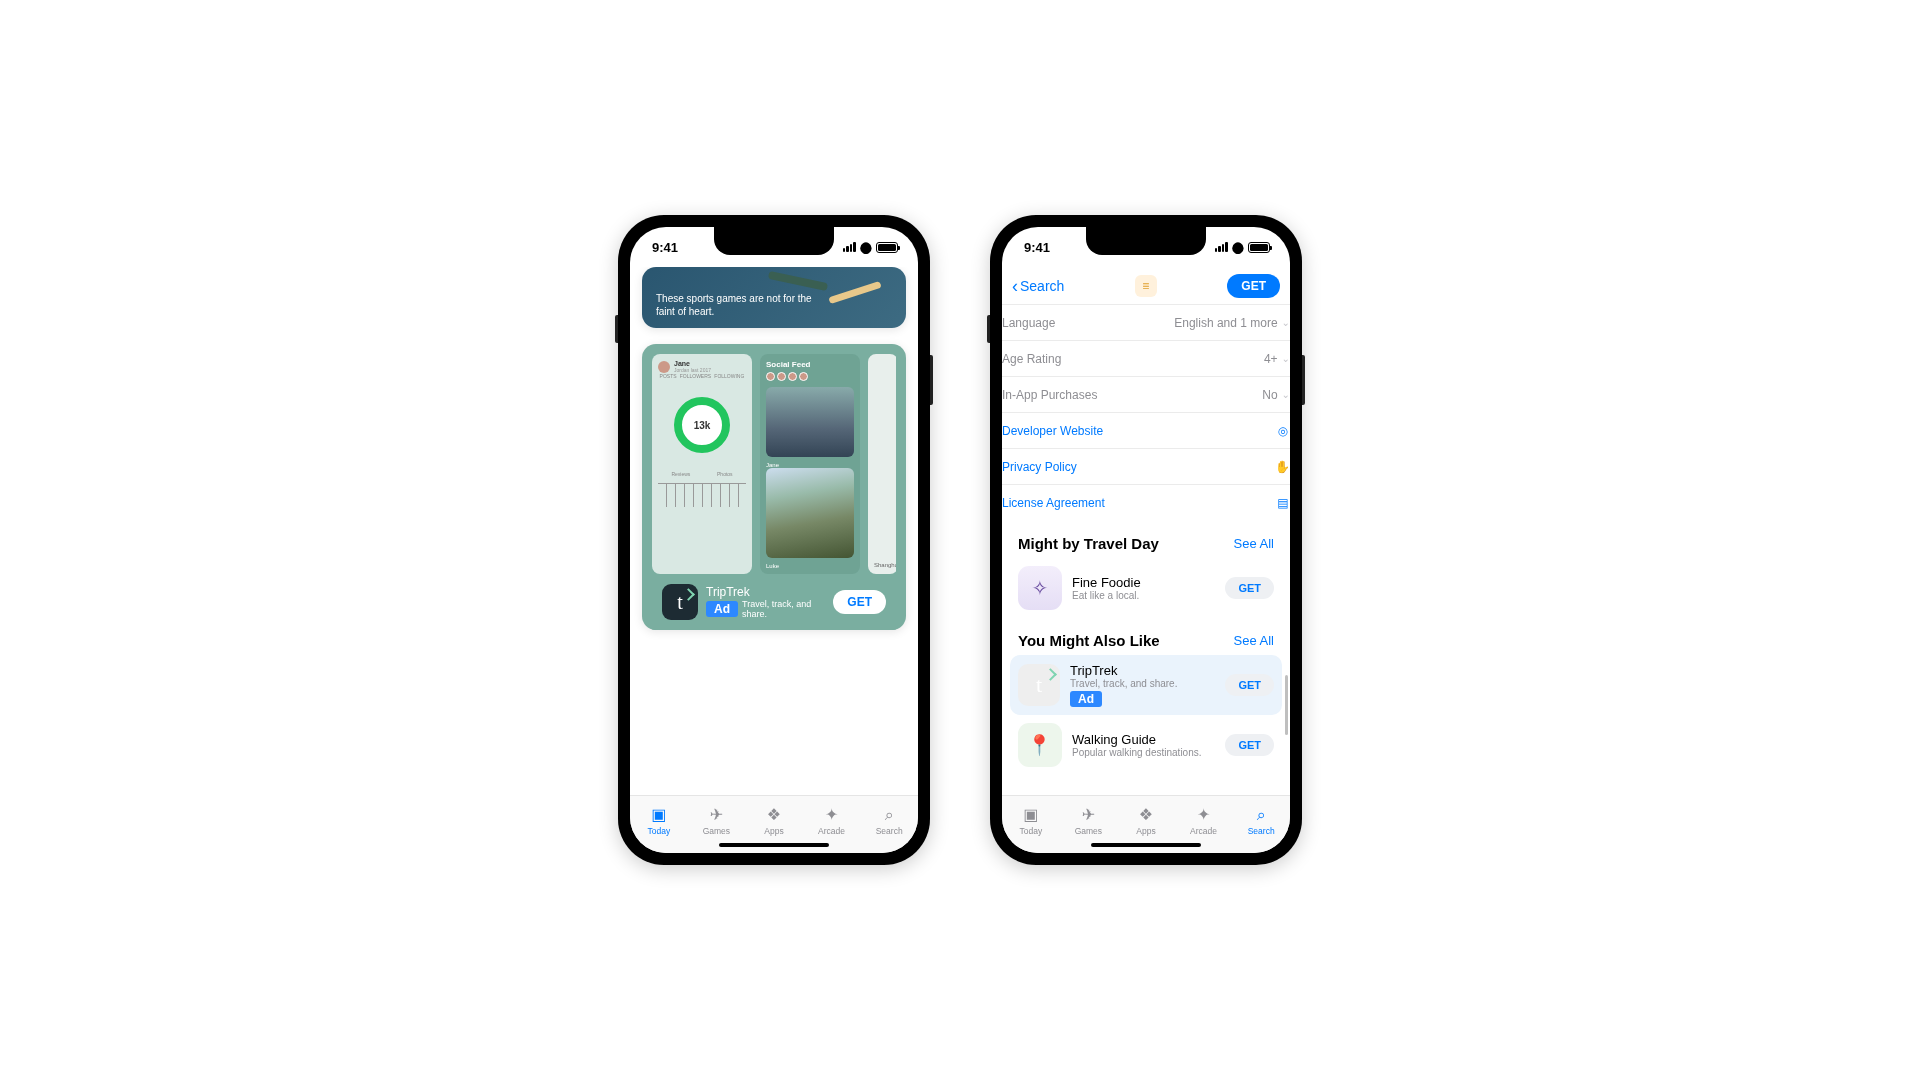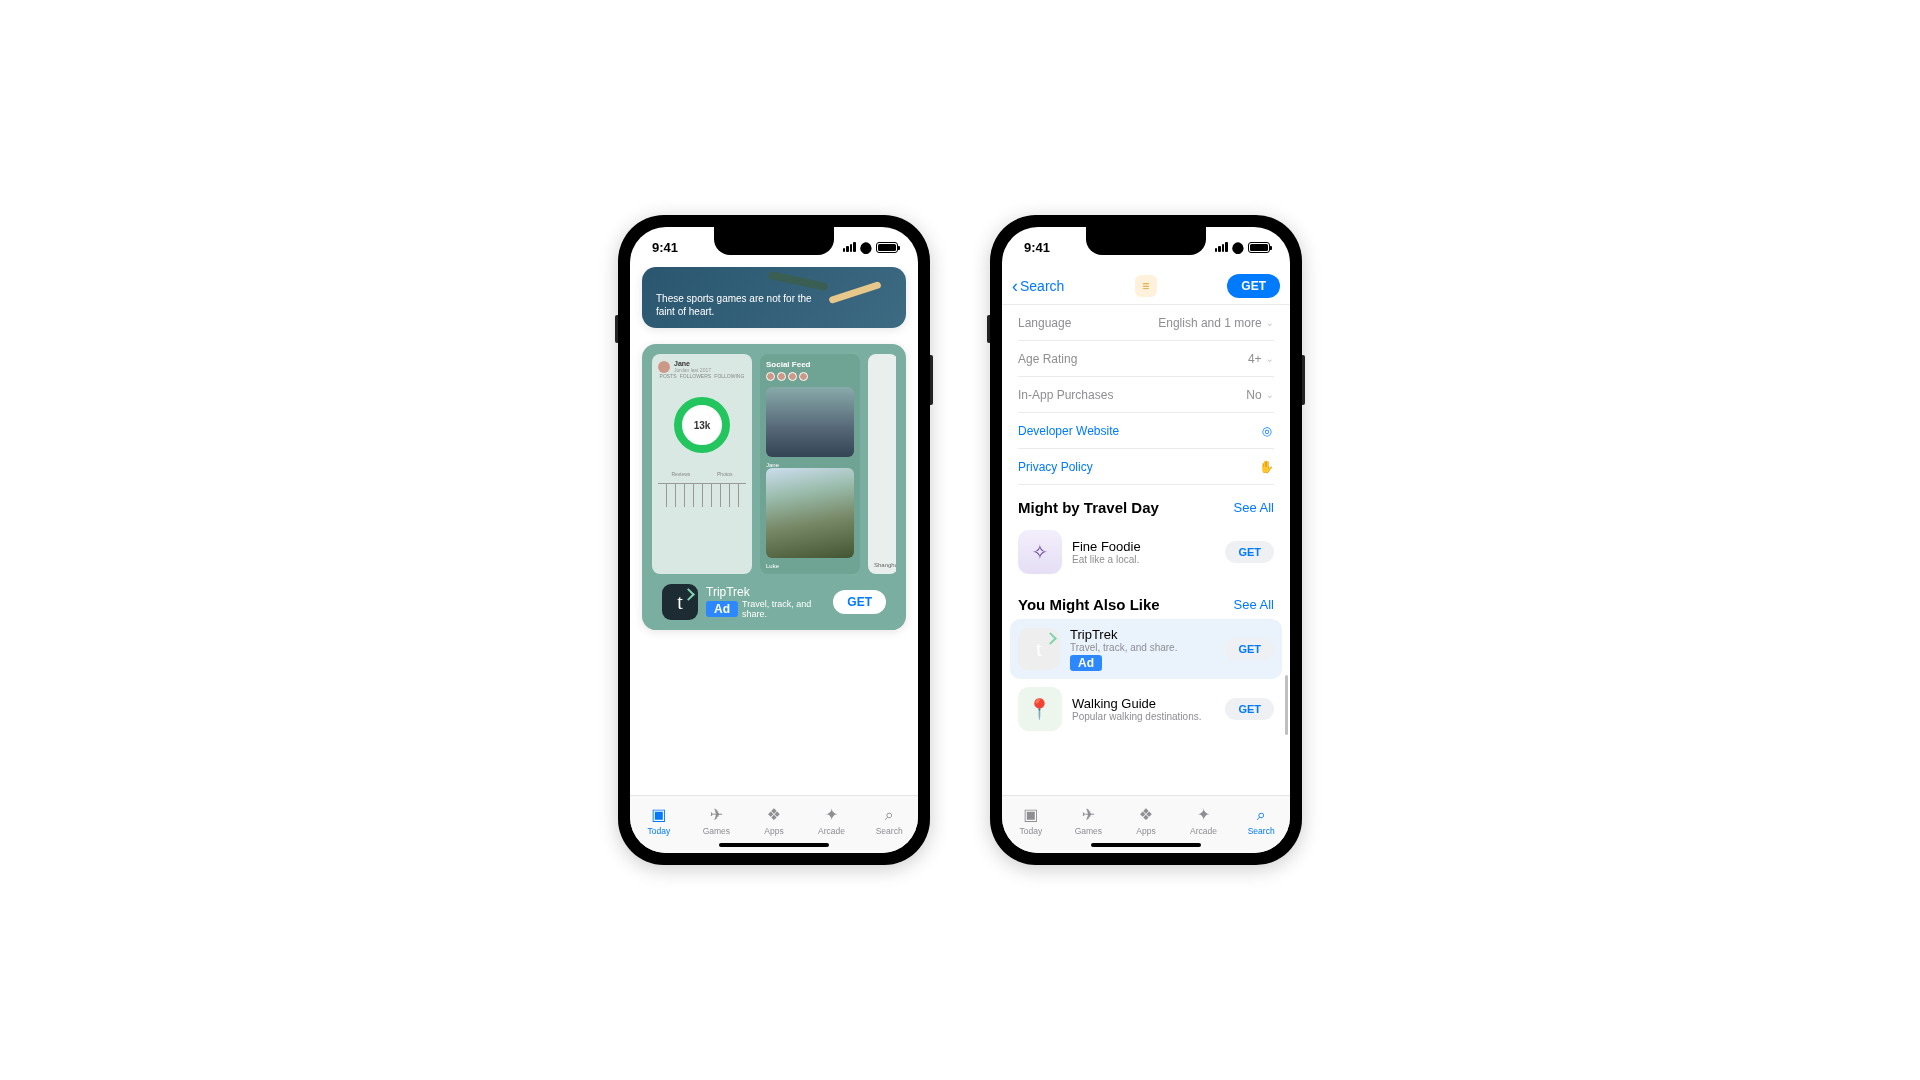--- a/index.html
+++ b/index.html
@@ -130,21 +130,21 @@
 
   
   .nav-bar {
     height:38px; display:flex; align-items:center; justify-content:space-between;
     padding:0 10px; border-bottom:1px solid rgba(0,0,0,.08);
   }
   .back { color:#007aff; font-size:14px; display:flex; align-items:center; gap:2px; cursor:pointer;}
   .back .chev{font-size:18px;line-height:1}
   .nav-center{width:22px;height:22px;border-radius:6px;background:#fff1dc;display:flex;align-items:center;justify-content:center;color:#e0a030;font-size:12px}
   .pill-get { background:#007aff; color:#fff; border:none; padding:5px 14px; border-radius:13px; font-size:12px; font-weight:700; cursor:pointer;}
-  .info-list { padding:0 16px; }
+  .info-list { padding:0 0; }
   .info-row { display:flex; justify-content:space-between; align-items:center; height:36px; border-bottom:1px solid rgba(0,0,0,.08); font-size:12px; }
   .info-row .k { color:#8e8e93; }
   .info-row .v { color:#8e8e93; display:flex; align-items:center; gap:4px; }
   .info-row.link .k { color:#007aff; }
   .info-row.link .v { color:#007aff; }
   .chev-down { color:#c7c7cc; font-size:10px; }
   .mini-icon { width:14px; display:inline-flex; justify-content:center; }
   .section-head { display:flex; justify-content:space-between; align-items:center; padding:14px 16px 6px; }
   .section-head h3 { font-size:15px; font-weight:700; }
   .see-all { color:#007aff; font-size:13px; cursor:pointer; }
@@ -327,20 +327,24 @@
             </span>
         </div>
         <div class="info-row link">
           <span class="k">Developer Website</span>
           <span class="v mini-icon">◎</span>
         </div>
         <div class="info-row link">
           <span class="k">Privacy Policy</span>
           <span class="v mini-icon">✋</span>
         </div>
+        <div class="info-row link" style="border-bottom:none">
+          <span class="k">License Agreement</span>
+          <span class="v mini-icon">▤</span>
+        </div>
       </div>
 
       <div class="section-head">
         <h3>Might by Travel Day</h3>
         <span class="see-all">See All</span>
       </div>
       <div class="app-row">
         <div class="app-icon" style="background:linear-gradient(#f3eefb,#e5def5);color:#6a4da0">✧</div>
         <div class="app-meta">
           <div class="t">Fine Foodie</div>

